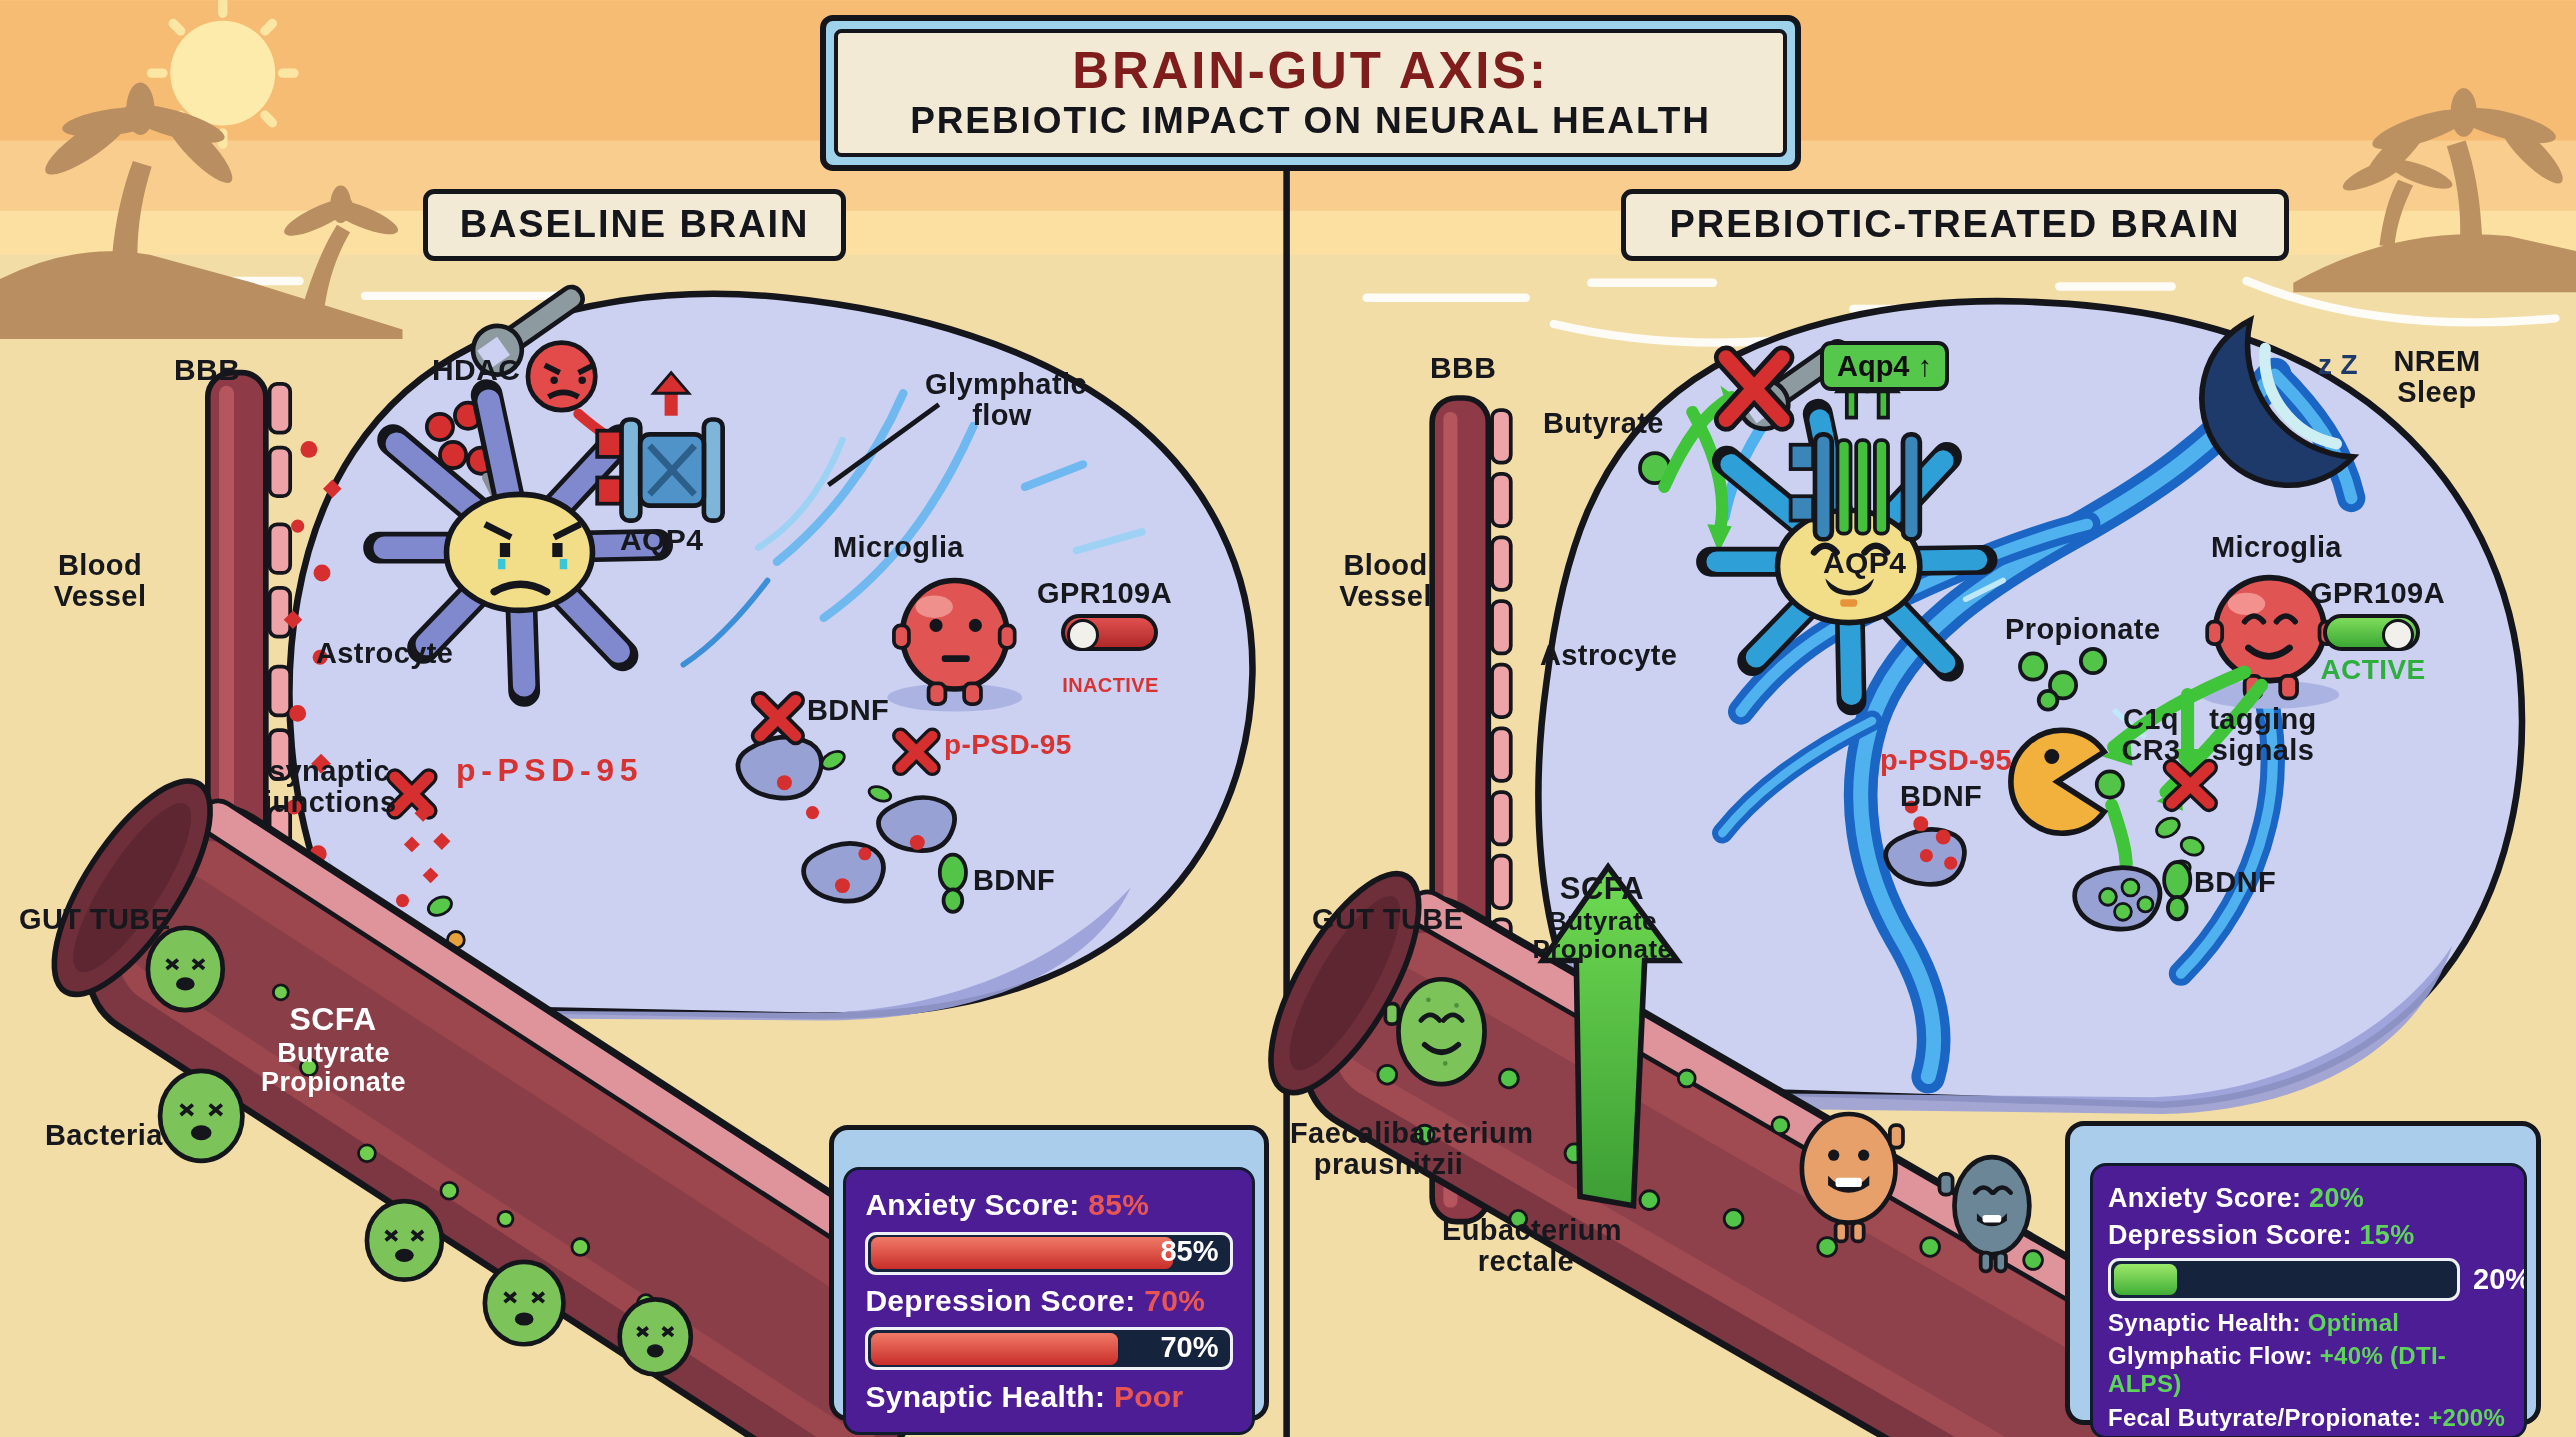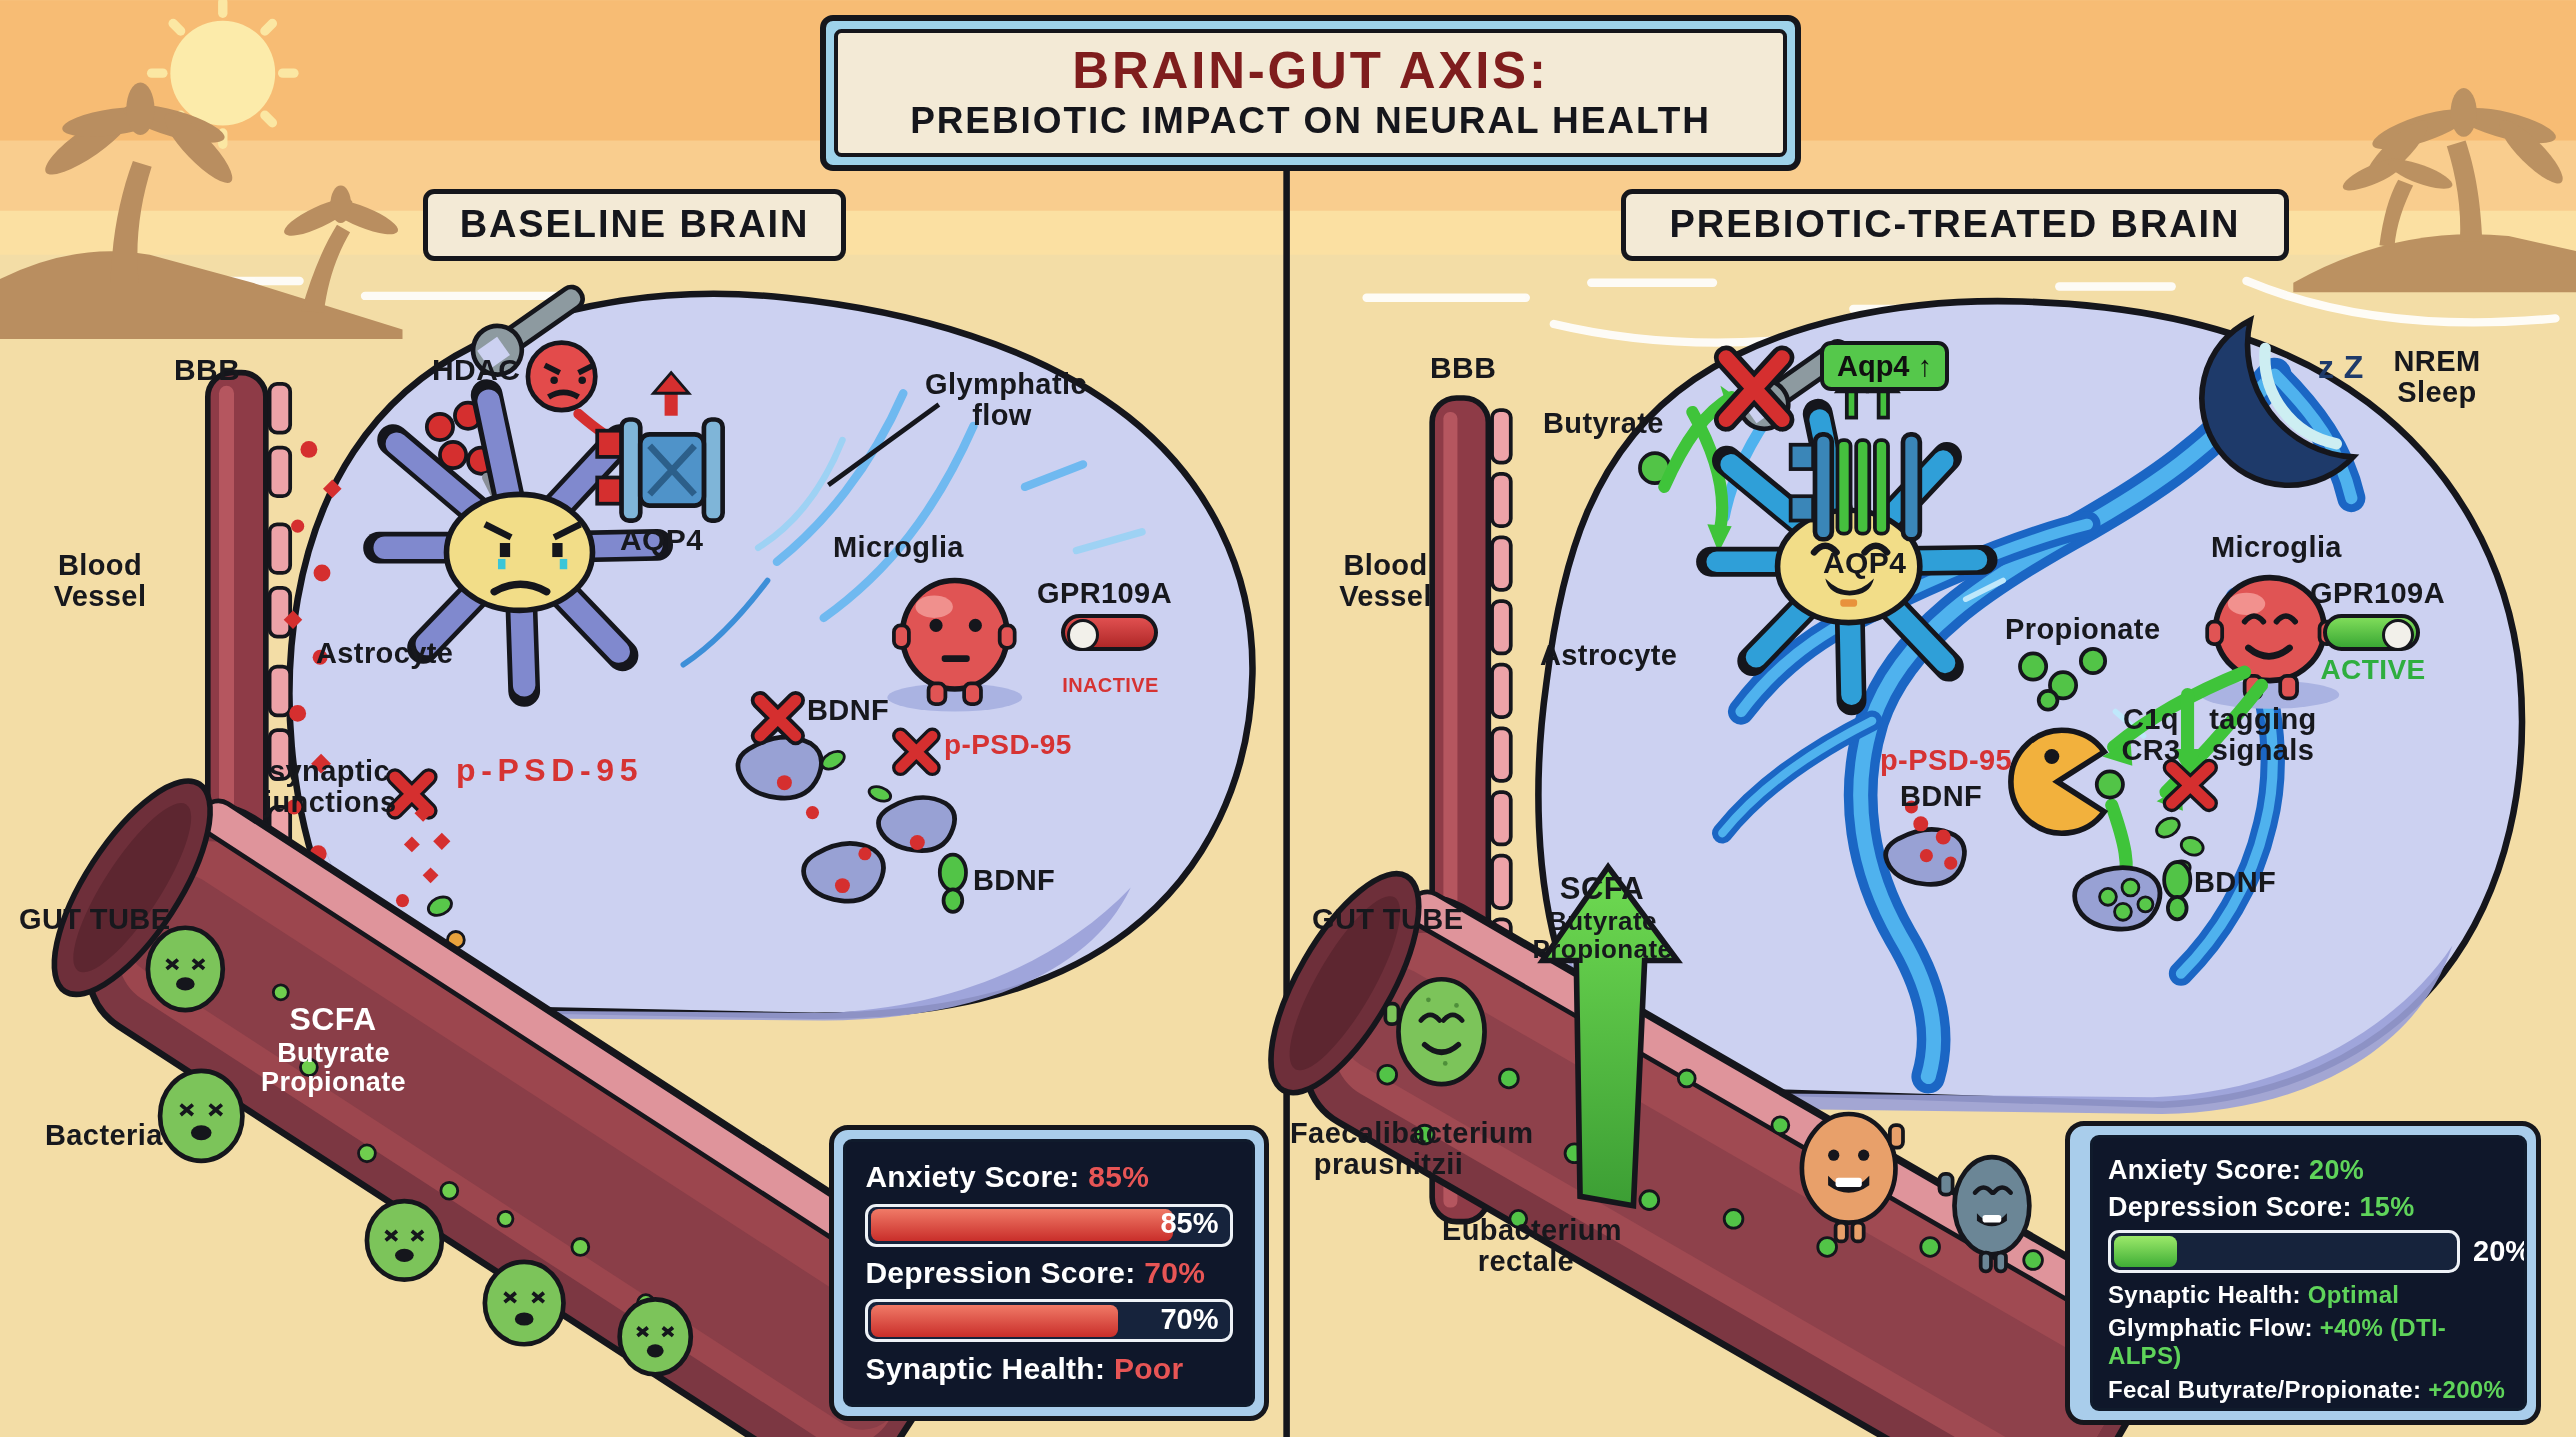--- a/index.html
+++ b/index.html
@@ -26,22 +26,22 @@
   .toggle{position:absolute;width:97px;height:37px;border:4.7px solid #15161c;border-radius:22.5px;
           box-sizing:border-box;}
   .toggle.off{background:linear-gradient(#e05050,#b02828);}
   .toggle.on{background:linear-gradient(#7fdc5a,#3aa834);}
   .toggle .knob{position:absolute;top:0.9px;width:26px;height:26px;background:#f2f0ea;
                 border:3.7px solid #15161c;border-radius:50%;}
   .badge{position:absolute;background:#55c84b;border:4.7px solid #15161c;border-radius:11.2px;
          font-weight:bold;font-size:29px;color:#101010;padding:4.7px 13px;}
   .stats-outer{position:absolute;background:#a9cdeb;border:5.6px solid #15161c;border-radius:19px;
                padding:9.4px;box-sizing:border-box;}
-  .stats-inner{background:#0f172a;border:3.7px solid #101b2c;border-radius:9px;height:100%;
-               box-sizing:border-box;padding:11.2px 19px;position:relative;overflow:hidden;}
+  .stats-inner{background:#4c1d95;border:3.7px solid #101b2c;border-radius:16px;height:100%;
+               box-sizing:border-box;padding:11.2px 19px;position:relative;overflow:hidden;margin-top:28px;}
   .srow{font-size:30px;font-weight:bold;color:#fff;margin:6.6px 0;letter-spacing:0.3px;}
   .rsmall{font-size:24px;margin:5.6px 0;}
   .valred{color:#e85555;} .valgrn{color:#5fd45a;}
   .bar{position:relative;height:37px;border:3.7px solid #eef2f7;border-radius:11.2px;
        background:#16233c;margin:9.4px 0;}
   .bar .fill{position:absolute;left:2.8px;top:2.8px;bottom:2.8px;border-radius:7.5px;}
   .fill.fred{background:linear-gradient(#f07a67,#c92e2a);}
   .fill.fgrn{background:linear-gradient(#9ce96a,#3fae36);}
   .bar .bv{position:absolute;right:11.2px;top:0.9px;font-size:29px;font-weight:bold;color:#fff;}
   .rbar-row{display:flex;align-items:center;gap:13px;margin:7.5px 0;}
@@ -641,21 +641,21 @@
     <div class="srow"><span>Synaptic Health:</span> <span class="valred">Poor</span></div>
   </div>
 </div>
 
 <div class="lbl" style="left:1430px;top:352px;font-size:30px;">BBB</div>
 <div class="lbl c" style="left:1327px;top:550px;width:117px;">Blood
 Vessel</div>
 <div class="lbl" style="left:1543px;top:408px;">Butyrate</div>
 <div class="badge" style="left:1820px;top:341px;">Aqp4 ↑</div>
 <div class="lbl" style="left:1823px;top:547px;font-size:30px;">AQP4</div>
-<div class="lbl navy" style="left:2318px;top:350px;font-size:32px;">z Z</div>
+<div class="lbl navy" style="left:2318px;top:350px;font-size:28px;">z Z</div>
 <div class="lbl c" style="left:2376px;top:346px;width:122px;">NREM
 Sleep</div>
 <div class="lbl" style="left:1540px;top:640px;">Astrocyte</div>
 <div class="lbl" style="left:2005px;top:614px;">Propionate</div>
 <div class="lbl" style="left:2211px;top:532px;">Microglia</div>
 <div class="lbl" style="left:2310px;top:578px;">GPR109A</div>
 <div class="toggle on" style="left:2323px;top:614px;">
   <div class="knob" style="right:1.9px;"></div>
 </div>
 <div class="lbl grn c" style="left:2312px;top:655px;width:122px;font-size:28px;">ACTIVE</div>

